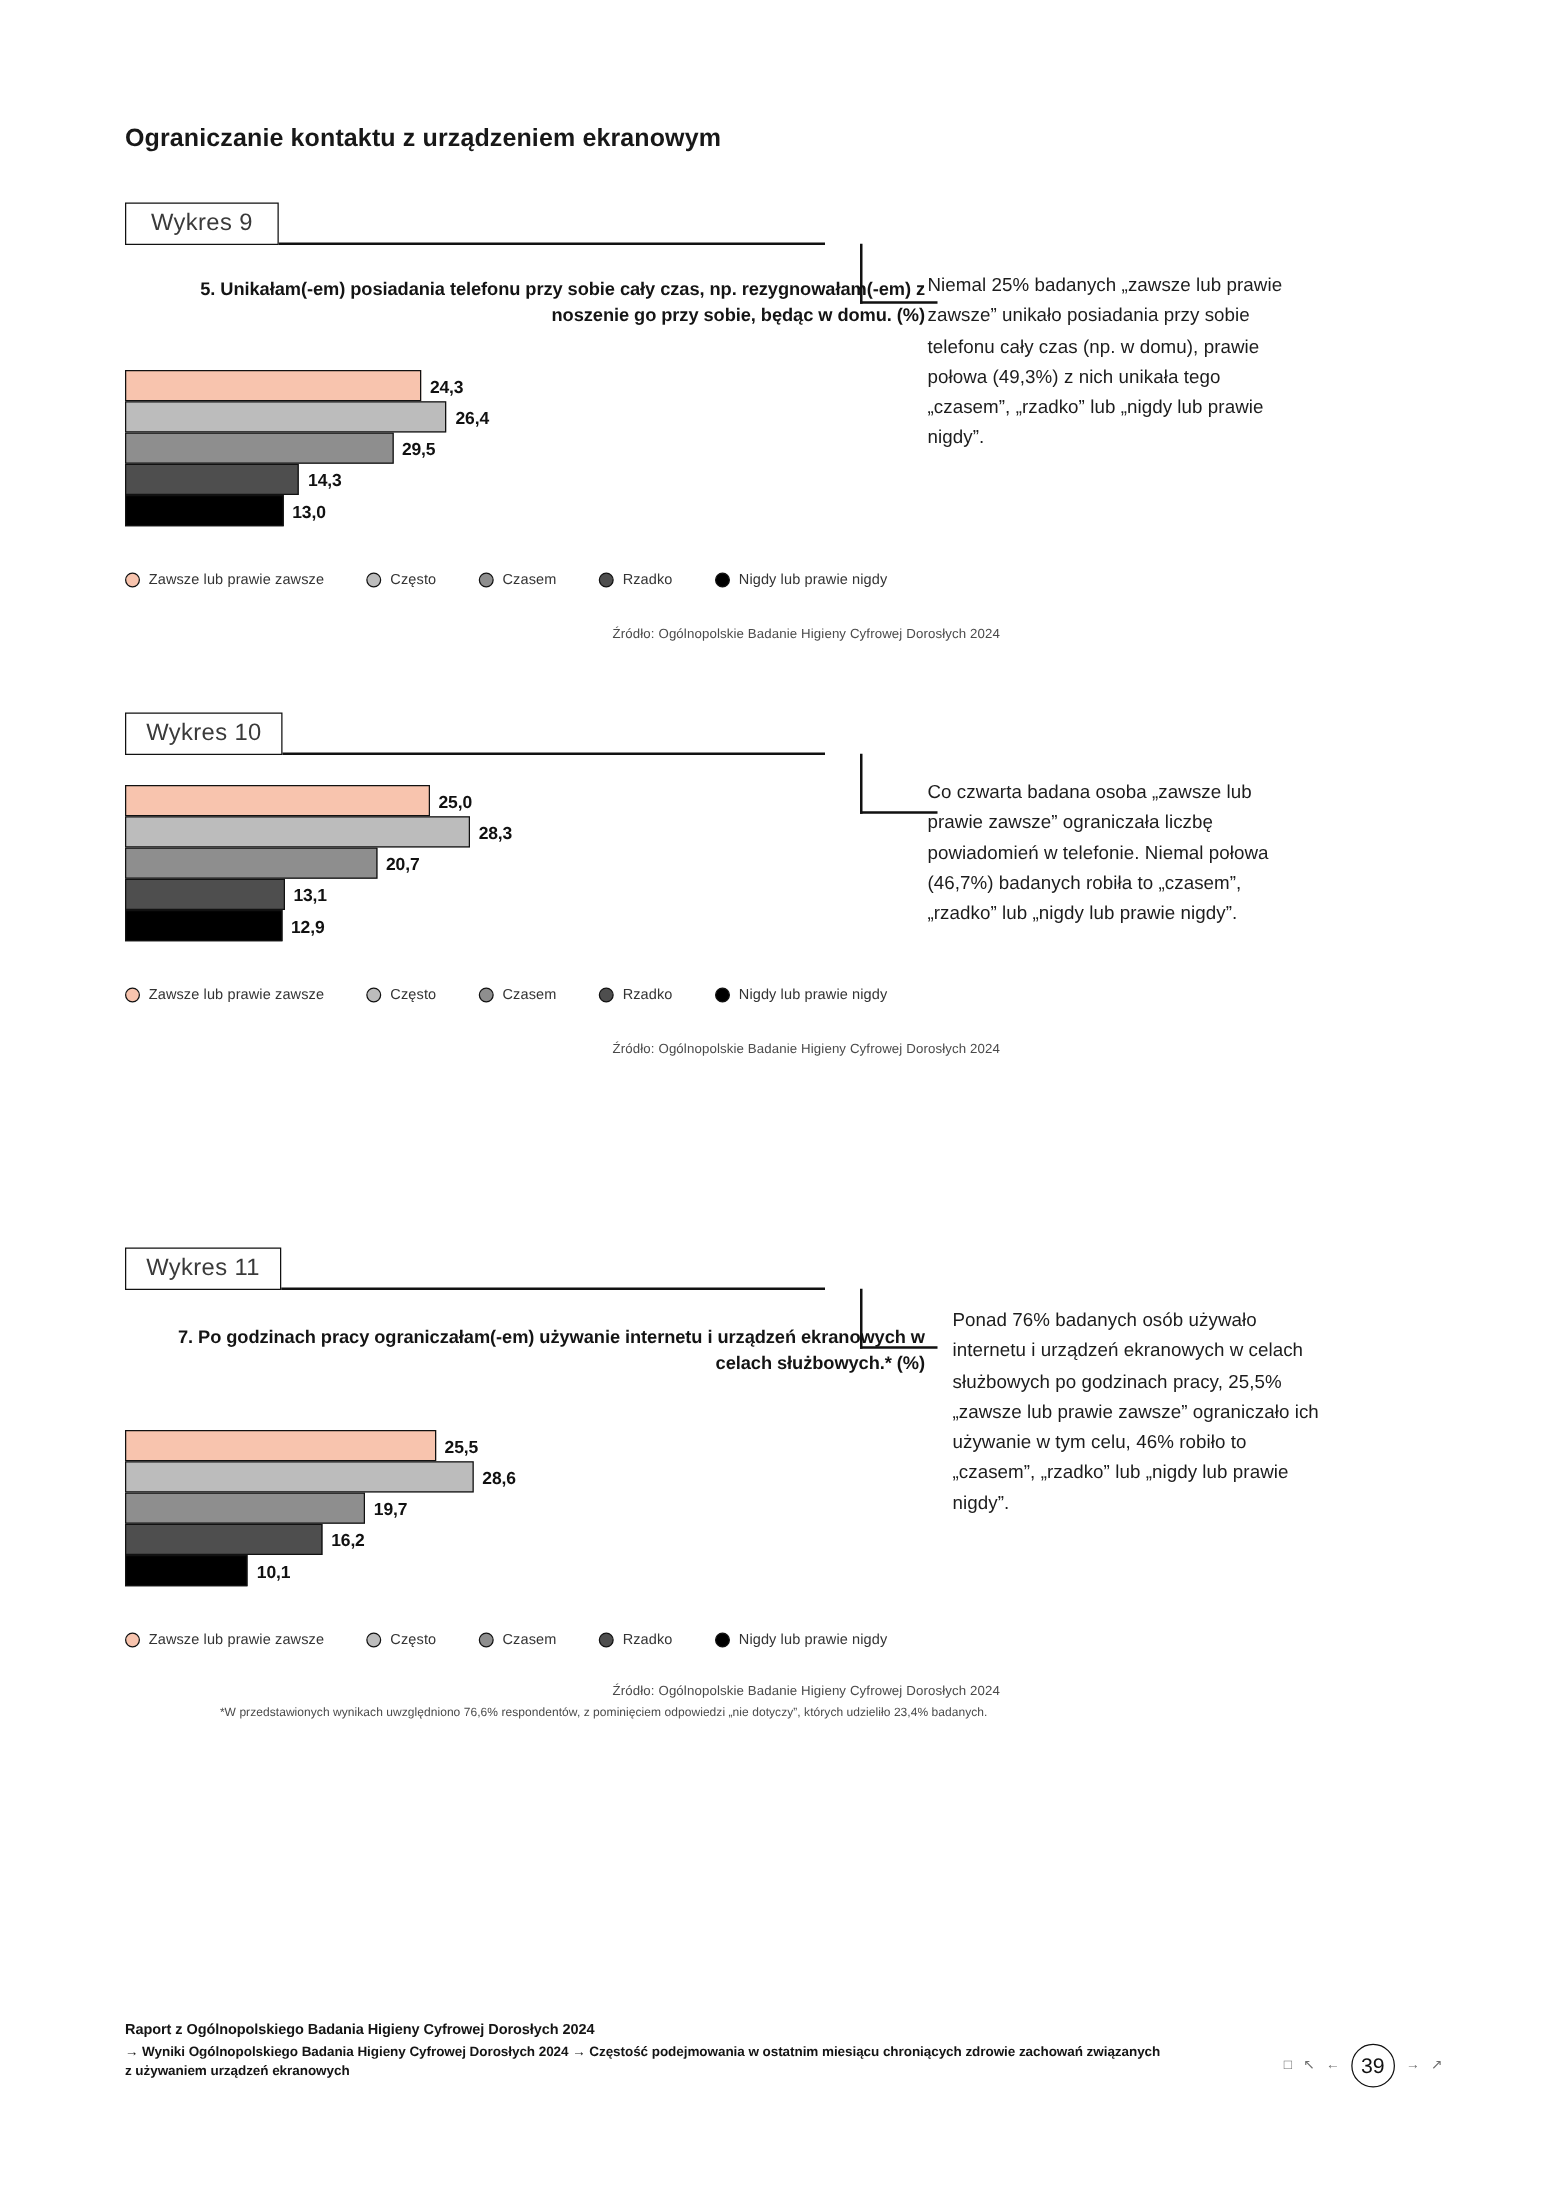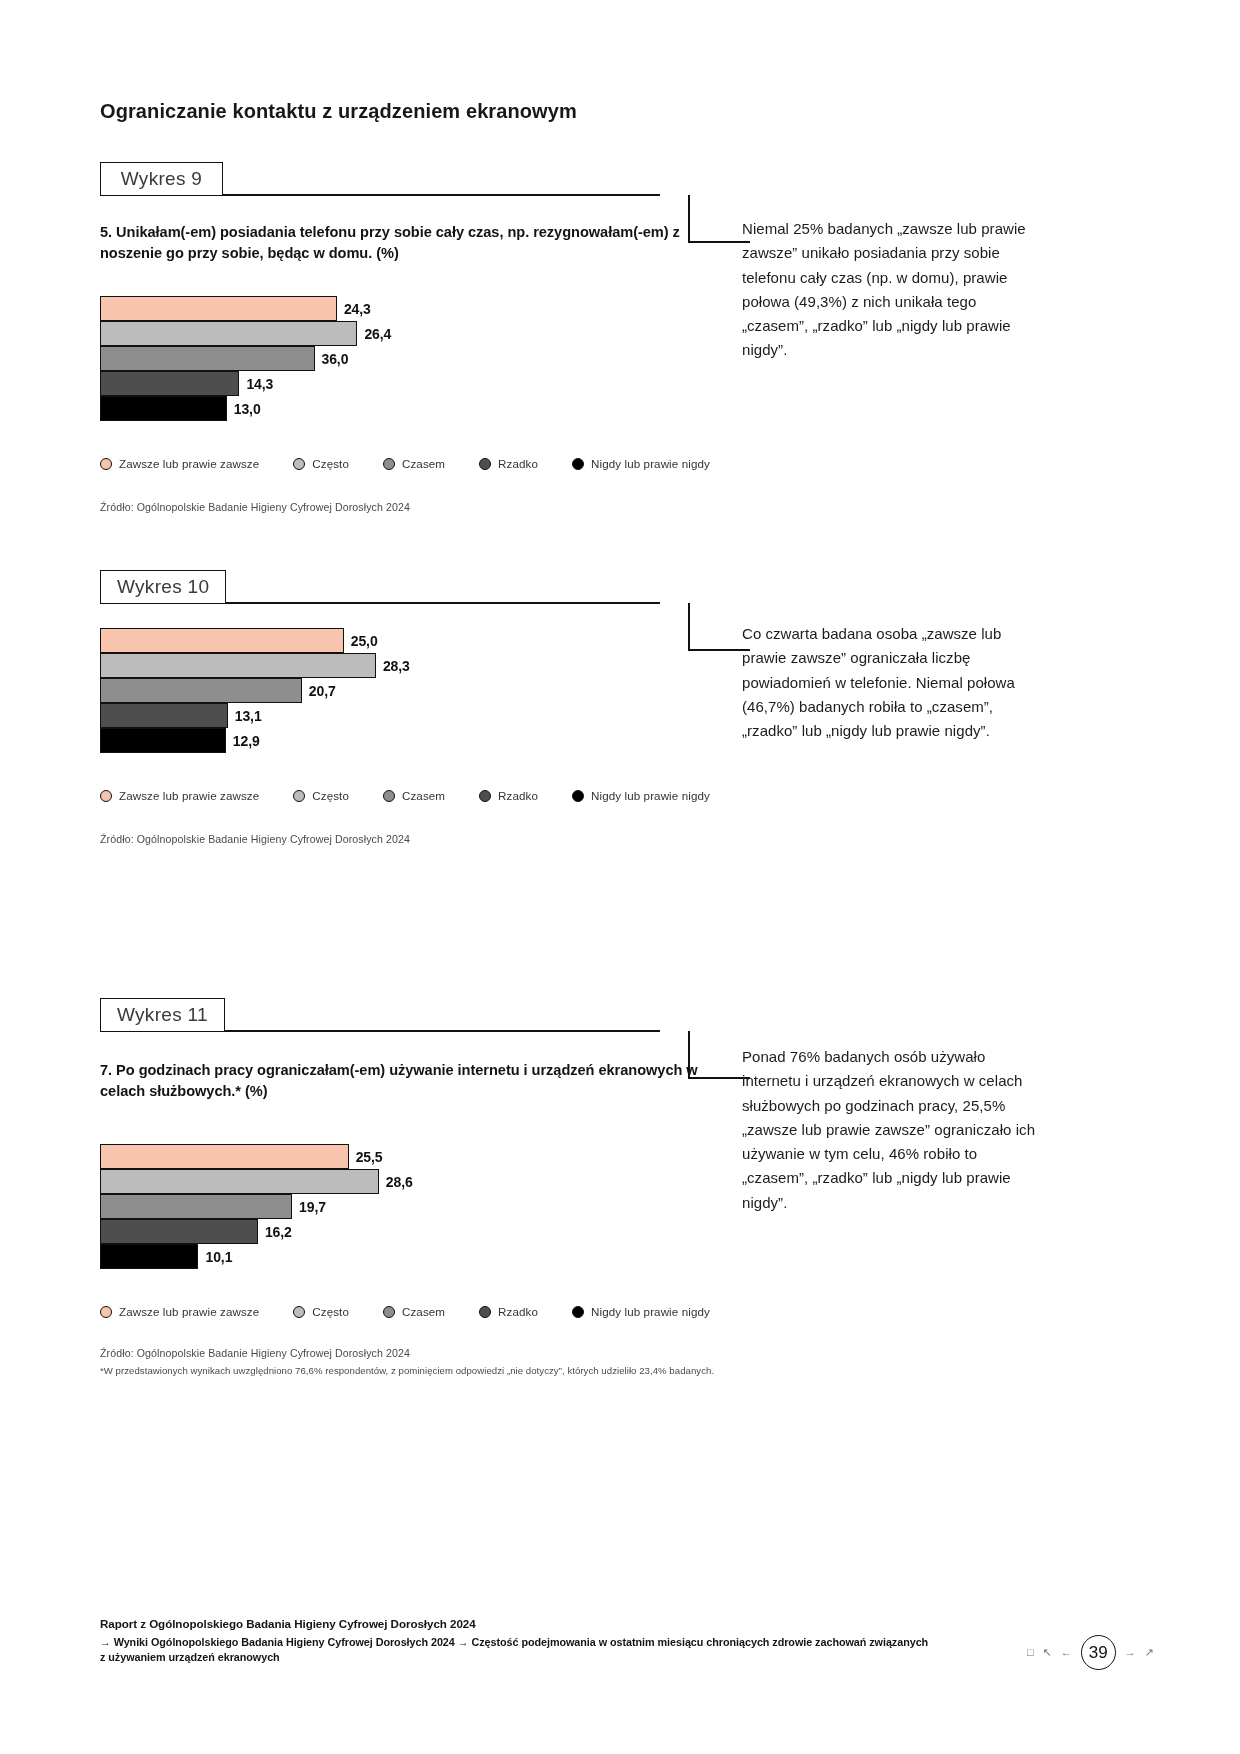--- a/index.html
+++ b/index.html
@@ -23,21 +23,21 @@
   .section-title {
     position: absolute;
     left: 100px; top: 100px;
     font-size: 20px;
     font-weight: bold;
     letter-spacing: 0.1px;
     color: #181818;
   }
 
   
-  .chart-block { position: absolute; left: 0; width: 1112px; }
+  .chart-block { position: absolute; left: 0; width: 1112px; text-align: right; }
 
   
   .tab-row {
     position: relative;
     height: 34px;
     margin-left: 100px;
     width: 560px;
   }
   .tab-box {
     position: absolute;
@@ -246,21 +246,21 @@
         <div class="bar-row">
           <div class="bar" style="width: 236.925px; background: rgb(248, 196, 174);"></div>
           <div class="bar-val">24,3</div>
         </div>
         <div class="bar-row">
           <div class="bar" style="width: 257.4px; background: rgb(188, 188, 188);"></div>
           <div class="bar-val">26,4</div>
         </div>
         <div class="bar-row">
           <div class="bar" style="width: 214.5px; background: rgb(142, 142, 142);"></div>
-          <div class="bar-val">36,0</div>
+          <div class="bar-val">29,5</div>
         </div>
         <div class="bar-row">
           <div class="bar" style="width: 139.425px; background: rgb(78, 78, 78);"></div>
           <div class="bar-val">14,3</div>
         </div>
         <div class="bar-row">
           <div class="bar" style="width: 126.75px; background: rgb(0, 0, 0);"></div>
           <div class="bar-val">13,0</div>
         </div>
       </div>
@@ -412,21 +412,21 @@
         <div class="legend-item">
           <span class="legend-dot" style="background: rgb(0, 0, 0);"></span>
           <span class="legend-label">Nigdy lub prawie nigdy</span>
         </div>
       </div>
 
     <div class="source" style="margin-top:28px;">Źródło: Ogólnopolskie Badanie Higieny Cyfrowej Dorosłych 2024</div>
     <div class="footnote" style="margin-top:2px;">*W przedstawionych wynikach uwzględniono 76,6% respondentów, z pominięciem odpowiedzi „nie dotyczy”, których udzieliło 23,4% badanych.</div>
   </div>
 
-  <div class="comment" style="left:742px; top:1045px;">Ponad 76% badanych osób używało internetu i urządzeń ekranowych w celach służbowych po godzinach pracy, 25,5% „zawsze lub prawie zawsze” ograniczało ich używanie w tym celu, 46% robiło to „czasem”, „rzadko” lub „nigdy lub prawie nigdy”.</div>
+  <div class="comment" style="left:762px; top:1045px;">Ponad 76% badanych osób używało internetu i urządzeń ekranowych w celach służbowych po godzinach pracy, 25,5% „zawsze lub prawie zawsze” ograniczało ich używanie w tym celu, 46% robiło to „czasem”, „rzadko” lub „nigdy lub prawie nigdy”.</div>
 
   <div class="footer">
     <div class="footer-title">Raport z Ogólnopolskiego Badania Higieny Cyfrowej Dorosłych 2024</div>
     <div class="footer-sub">→ Wyniki Ogólnopolskiego Badania Higieny Cyfrowej Dorosłych 2024 → Częstość podejmowania w ostatnim miesiącu chroniących zdrowie zachowań związanych z używaniem urządzeń ekranowych</div>
   </div>
 
   <div class="pager">
     <span class="pager-ico">□</span>
     <span class="pager-ico">↖</span>
     <span class="pager-ico">←</span>

